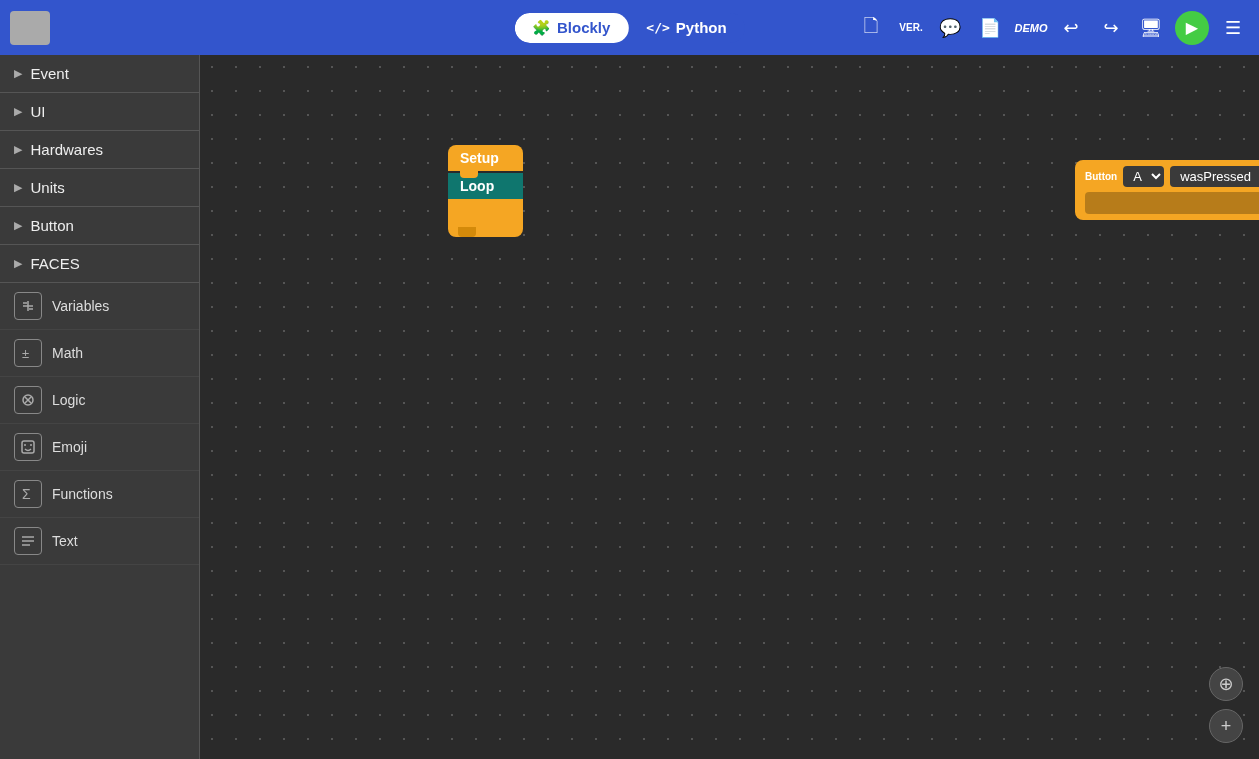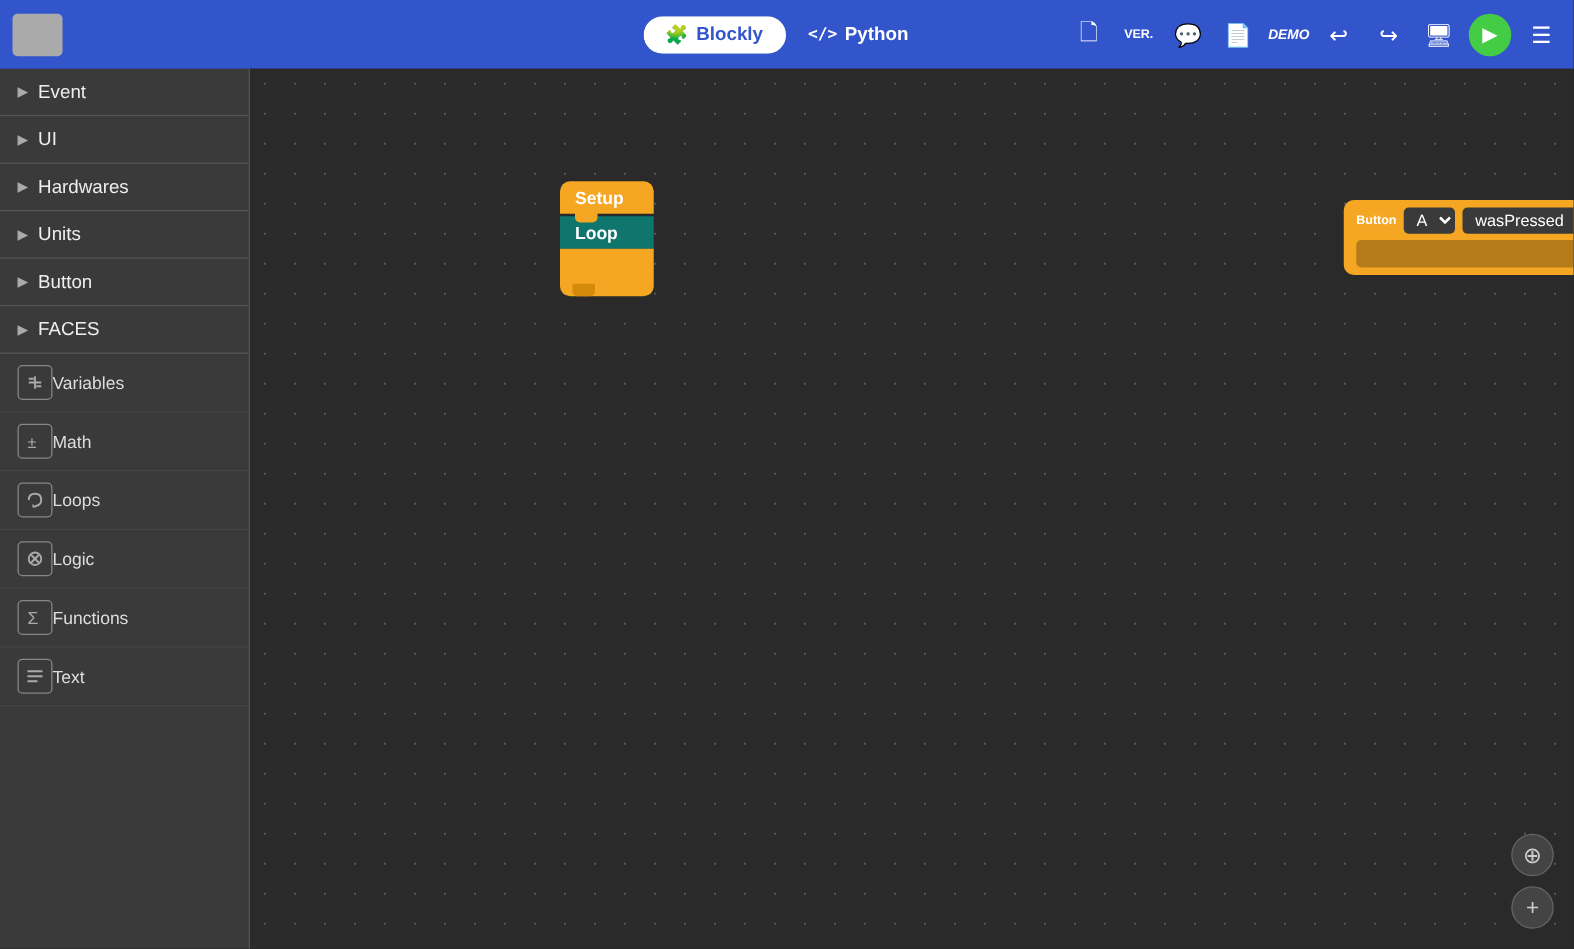--- a/index.html
+++ b/index.html
@@ -112,20 +112,21 @@
       font-size: 11px;
       color: #aaa;
     }
     .sidebar-item {
       display: flex;
       align-items: center;
       padding: 9px 14px;
       color: #ddd;
       font-size: 14px;
       cursor: pointer;
+      gap: 10px;
       border-bottom: 1px solid #444;
     }
     .sidebar-item-icon {
       width: 28px;
       height: 28px;
       border: 1.5px solid #888;
       border-radius: 4px;
       display: flex;
       align-items: center;
       justify-content: center;
@@ -317,35 +318,37 @@
       <div class="sidebar-item-icon">
         <svg width="16" height="16" viewBox="0 0 16 16">
             <text x="2" y="13" fill="#aaa" font-size="13">±</text>
           </svg>
       </div>
       <span>Math</span>
     </div>
     <div class="sidebar-item">
       <div class="sidebar-item-icon">
         <svg width="16" height="16" viewBox="0 0 16 16">
-            <path d="M3 8 Q3 3 8 3 Q13 3 13 8 Q13 12 8 13" stroke="#aaa" stroke-width="1.5" fill="none"></path>
-            <polygon points="6,11 9,14 9,14 6,14" fill="#aaa"></polygon>
-          </svg>
-      </div>
-      <span>Loops</span>
-    </div>
-    <div class="sidebar-item">
-      <div class="sidebar-item-icon">
-        <svg width="16" height="16" viewBox="0 0 16 16">
             <circle cx="8" cy="8" r="5" stroke="#aaa" stroke-width="1.5" fill="none"></circle>
             <line x1="5" y1="5" x2="11" y2="11" stroke="#aaa" stroke-width="1.5"></line>
             <line x1="11" y1="5" x2="5" y2="11" stroke="#aaa" stroke-width="1.5"></line>
           </svg>
       </div>
       <span>Logic</span>
+    </div>
+    <div class="sidebar-item">
+      <div class="sidebar-item-icon">
+        <svg width="16" height="16" viewBox="0 0 16 16">
+            <rect x="2" y="2" width="12" height="12" rx="2" stroke="#aaa" stroke-width="1.5" fill="none"></rect>
+            <circle cx="5" cy="6" r="1" fill="#aaa"></circle>
+            <circle cx="11" cy="6" r="1" fill="#aaa"></circle>
+            <path d="M5 10 Q8 13 11 10" stroke="#aaa" stroke-width="1.5" fill="none"></path>
+          </svg>
+      </div>
+      <span>Emoji</span>
     </div>
     <div class="sidebar-item">
       <div class="sidebar-item-icon">
         <svg width="16" height="16" viewBox="0 0 16 16">
             <text x="2" y="13" fill="#aaa" font-size="14">Σ</text>
           </svg>
       </div>
       <span>Functions</span>
     </div>
     <div class="sidebar-item">

